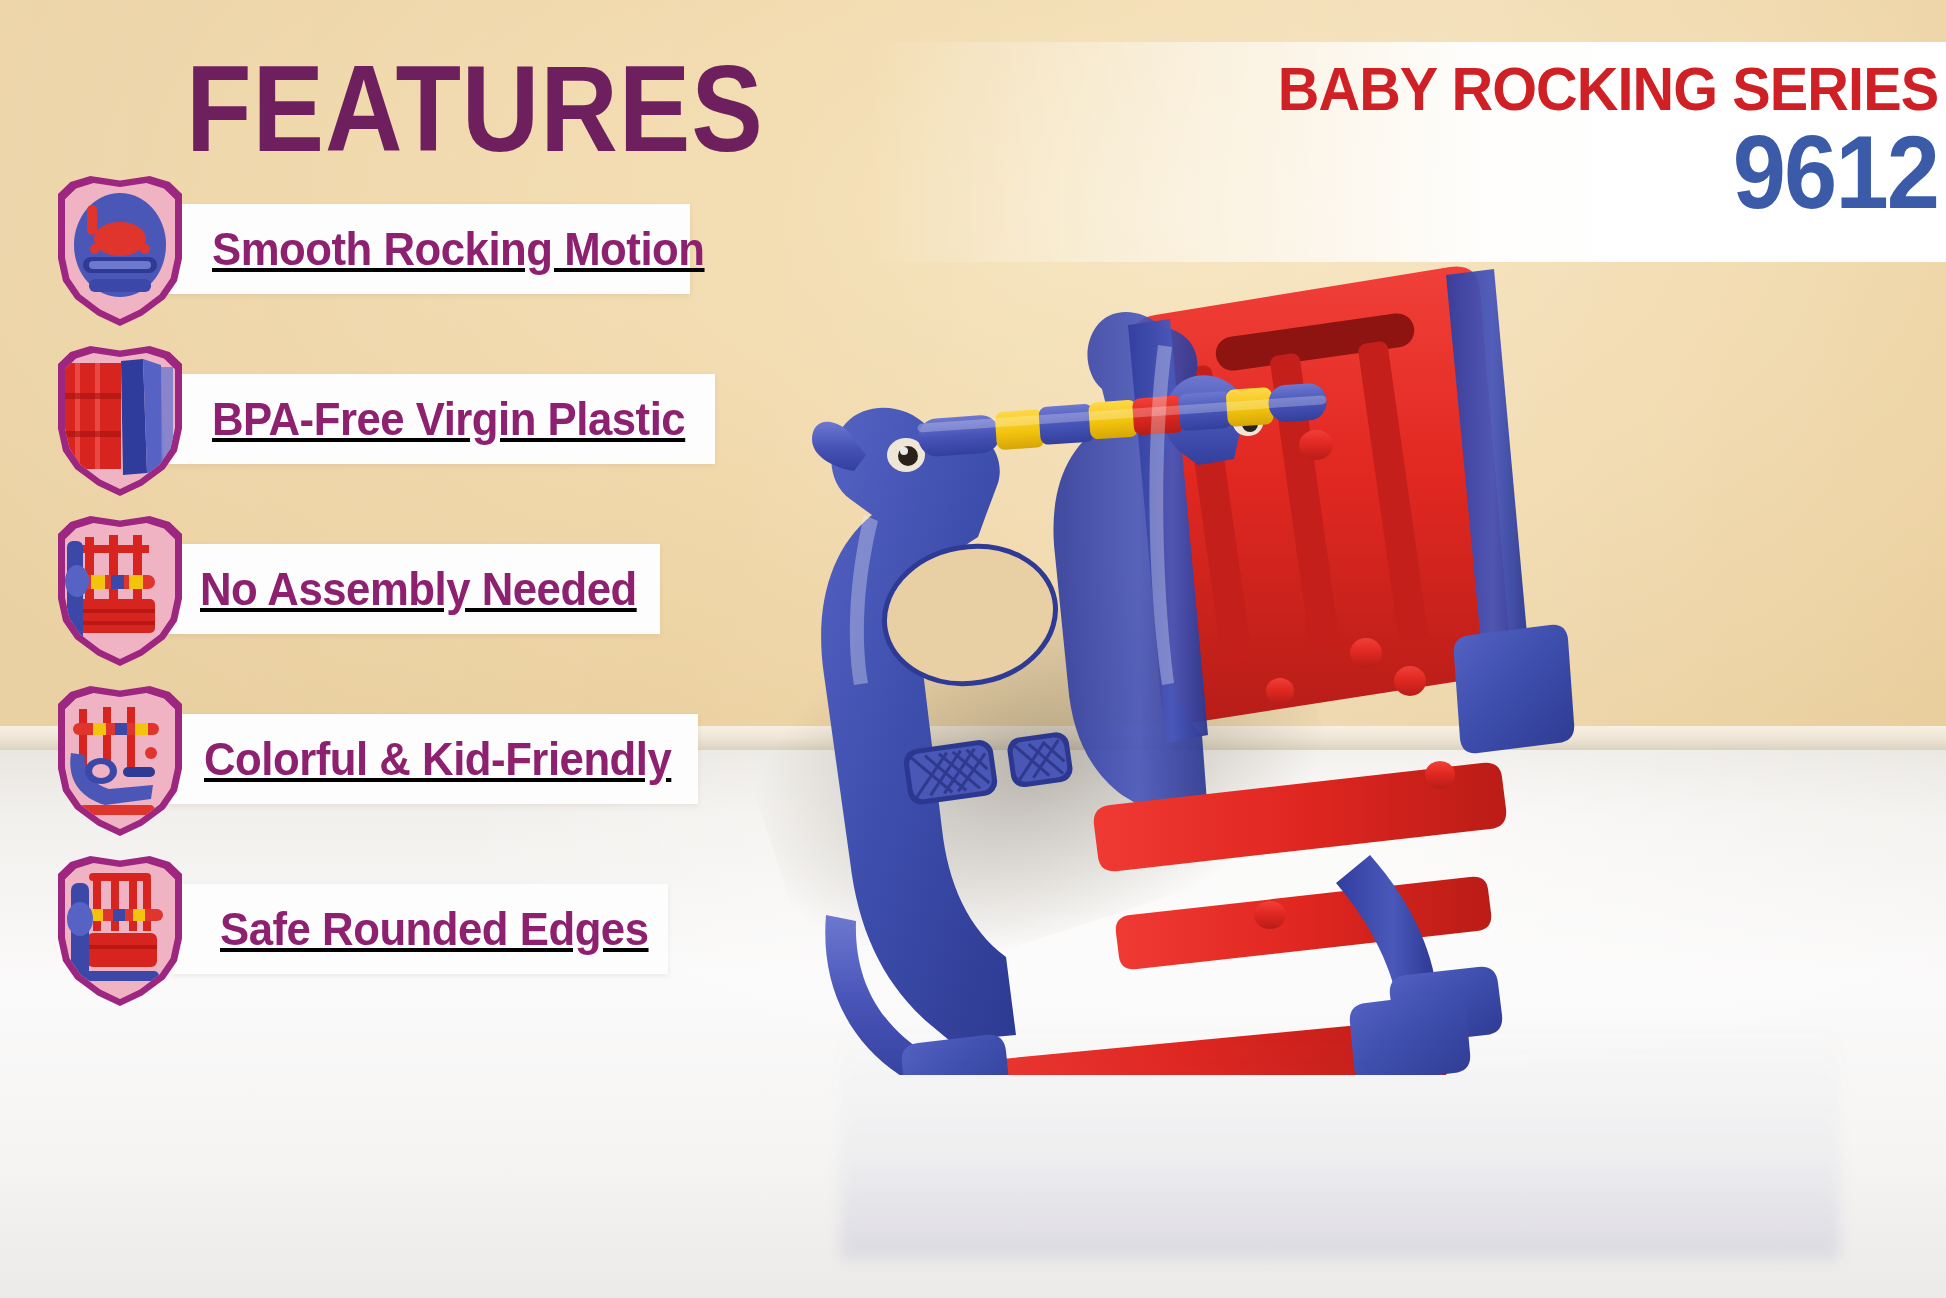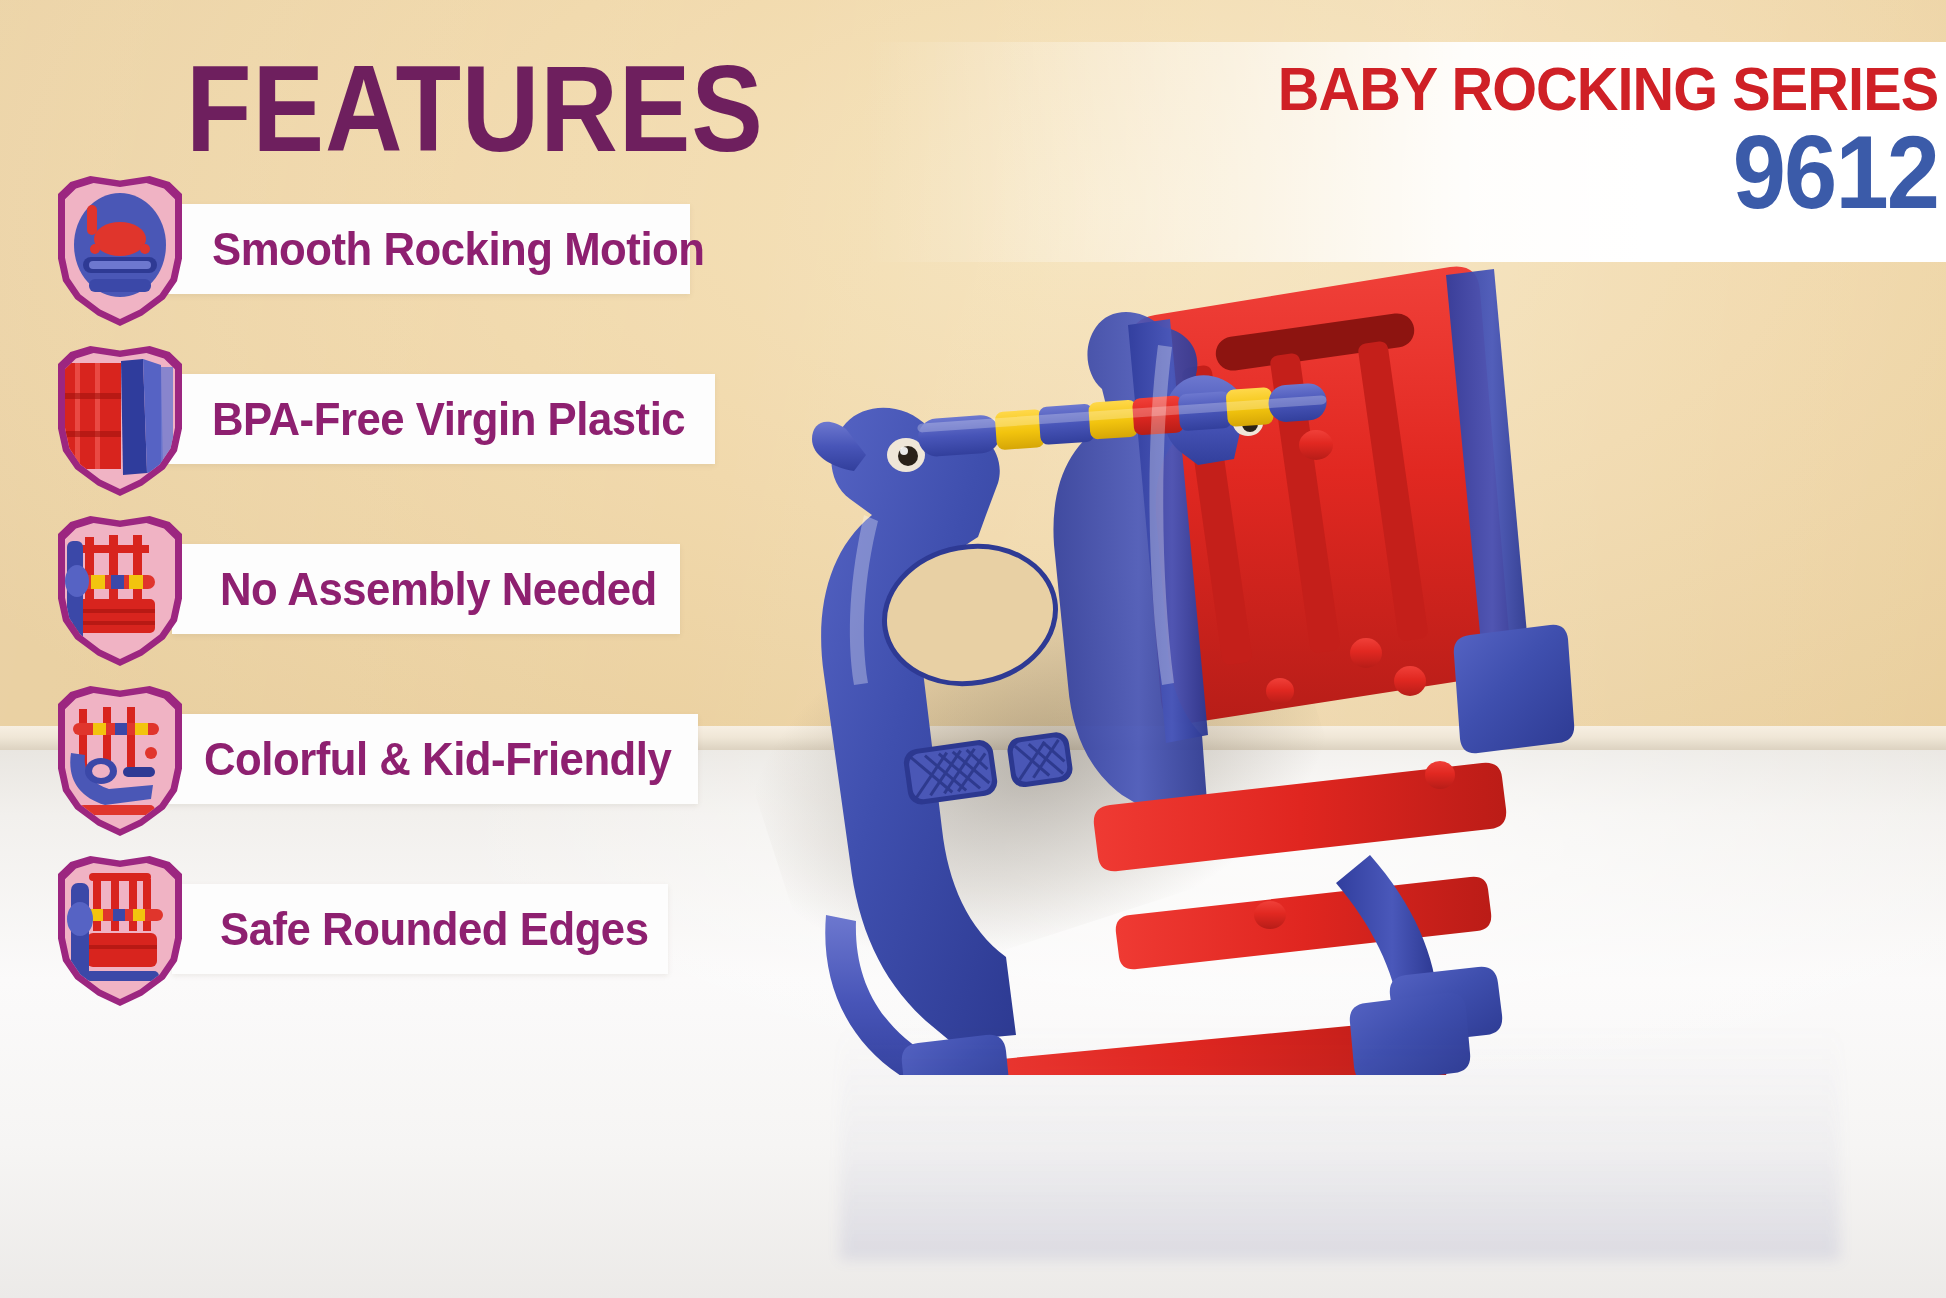--- a/index.html
+++ b/index.html
@@ -113,20 +113,21 @@
     height: 150px;
   }
   .feature-band {
     position: absolute;
     left: 0; top: 28px;
     height: 90px;
     background: #fdfdfd;
     box-shadow: 0 2px 5px rgba(120,100,70,0.10);
     display: flex;
     align-items: center;
+    text-decoration: underline;
   }
   .feature-label {
     font-family: "Liberation Sans", sans-serif;
     font-weight: bold;
     font-size: 46px;
     color: #8e2070;
     letter-spacing: -0.5px;
     transform: scaleX(0.95);
     transform-origin: left center;
     white-space: nowrap;
@@ -451,21 +452,21 @@
           <rect x="0" y="78" width="56" height="6" fill="#a3120d" opacity="0.6"></rect>
           <path d="M56,8 L78,6 L82,120 L58,122 Z" fill="#2f3c9c"></path>
           <path d="M78,6 L96,12 L98,118 L82,120 Z" fill="#5663c4"></path>
           <rect x="96" y="14" width="12" height="104" fill="#6e79d0" opacity="0.8"></rect>
         </svg>
       </div>
     </div>
   </div>
 
   <div class="feature-row" style="top:516px;">
-    <div class="feature-band" style="left:172px; width:508px;">
+    <div class="feature-band" style="left:152px; width:508px;">
       <span class="feature-label" style="margin-left:48px;">No Assembly Needed</span>
     </div>
     <div class="shield" style="left:58px;">
       <div class="shield-outer"></div>
       <div class="shield-inner">
         <svg class="shield-art" viewBox="0 0 110 136">
           <rect x="20" y="14" width="9" height="86" fill="#d8241e"></rect>
           <rect x="44" y="12" width="9" height="88" fill="#d8241e"></rect>
           <rect x="68" y="12" width="9" height="88" fill="#d8241e"></rect>
           <rect x="14" y="22" width="70" height="8" fill="#d8241e"></rect>

